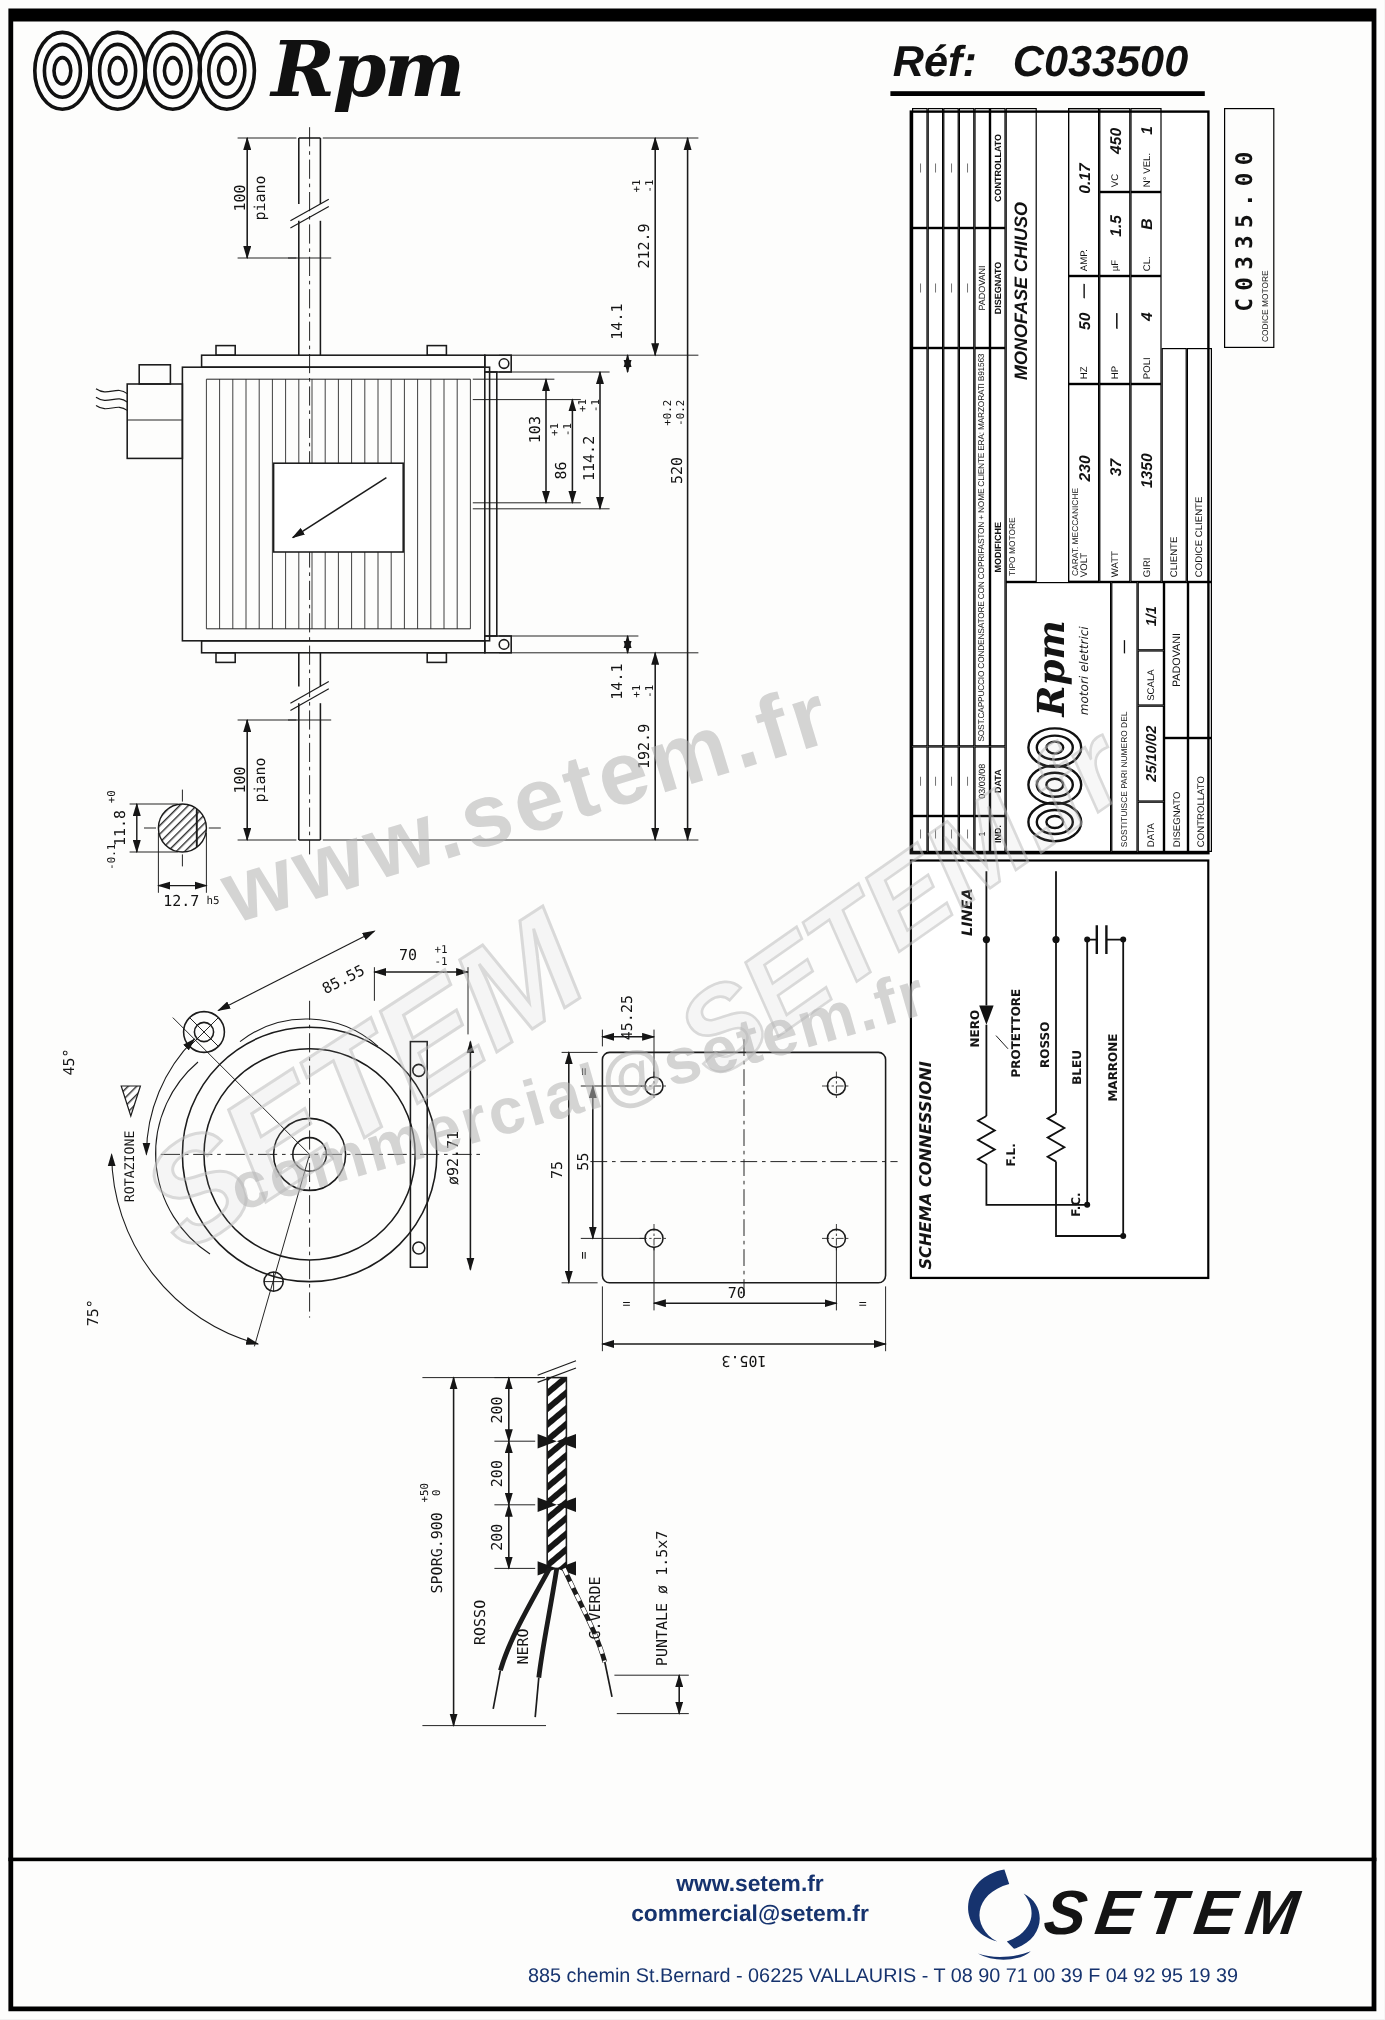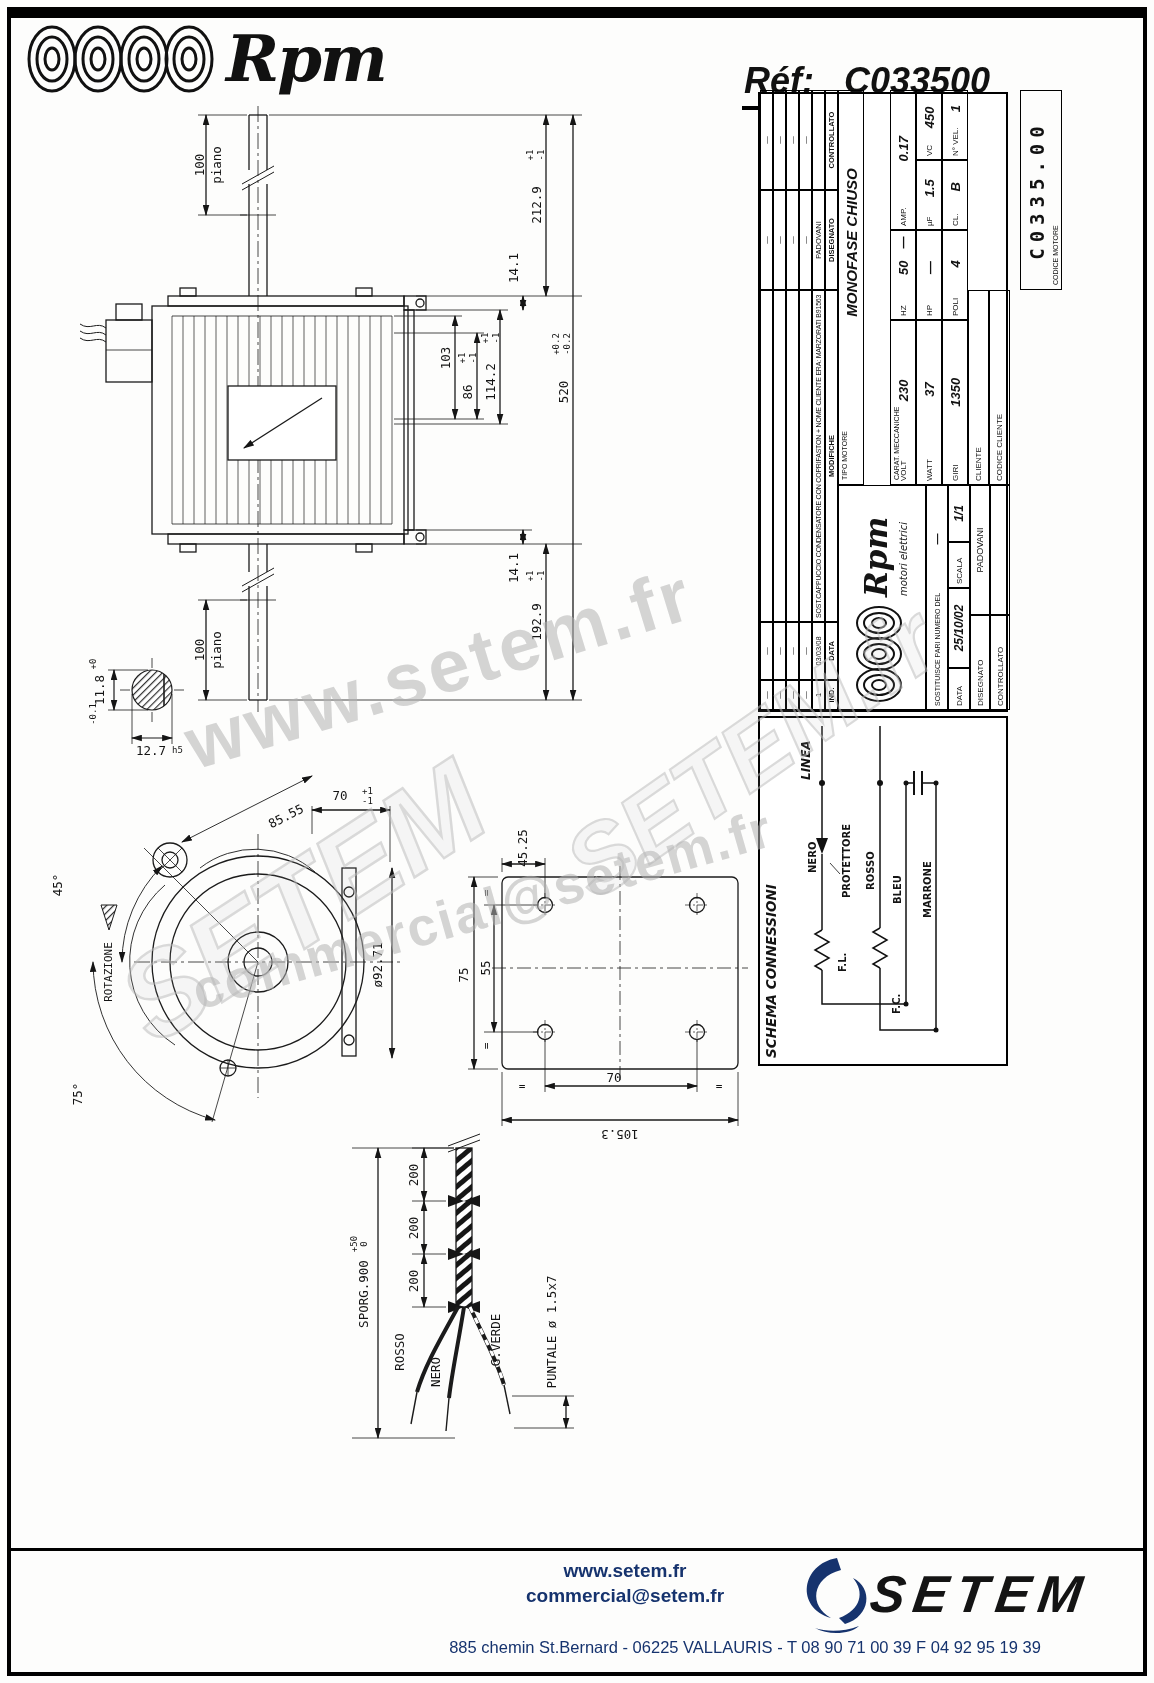--- a/index.html
+++ b/index.html
@@ -5,21 +5,21 @@
   html,body{margin:0;padding:0;background:#e8e8e8;}
   .page{position:relative;width:1154px;height:1683px;background:#fdfdfc;margin:0 auto;overflow:hidden;
         font-family:"Liberation Sans",sans-serif;color:#111;}
   .frame{position:absolute;left:7px;top:7px;right:7px;bottom:7px;border:4px solid #000;border-top-width:11px;pointer-events:none;}
   .footer-sep{position:absolute;left:7px;right:7px;top:1548px;height:3px;background:#000;}
 
   
   .logo{position:absolute;left:26px;top:18px;display:flex;align-items:center;gap:10px;}
   .logo-text{font-family:"DejaVu Serif",serif;font-style:italic;font-weight:bold;font-size:64px;line-height: 1;letter-spacing:-2px;}
   .ref{position:absolute;left:742px;top:30px;display:flex;gap:30px;align-items:baseline;
-       font-style:italic;font-weight:bold;font-size:36px;border-bottom:4px solid #000;padding:0 14px 4px 2px;margin-top:30px;}
+       font-style:italic;font-weight:bold;font-size:36px;border-bottom:4px solid #000;padding:0 14px 4px 2px;}
 
   
   svg text{font-family:"DejaVu Sans Mono",monospace;fill:#141414;stroke:none;}
   .d12{font-size:12.5px;} .d9{font-size:9px;} .d11{font-size:11px;}
   .sch{font-family:"DejaVu Sans",sans-serif;font-weight:bold;font-size:10px;}
   .sch-title{font-family:"DejaVu Sans",sans-serif;font-weight:bold;font-style:italic;font-size:13.5px;}
   .sch-linea{font-family:"DejaVu Sans",sans-serif;font-weight:bold;font-style:italic;font-size:12px;}
 
   .drawing{position:absolute;left:0;top:0;}
 
@@ -52,21 +52,21 @@
            color:rgba(175,175,175,0.18);-webkit-text-stroke:2.2px #bdbdbd;}
   .wm-solid2{left:185px;top:962px;font-size:54px;letter-spacing:2px;transform:rotate(-16deg);}
 
   
   .code-box{position:absolute;left:18px;top:1558px;width:414px;height:92px;border:3px solid #000;border-radius:10px;}
   .code-label{position:absolute;left:12px;top:4px;font-size:21px;font-weight:bold;}
   .code-value{position:absolute;left:0;right:0;top:26px;text-align:center;font-size:46px;font-weight:bold;letter-spacing:2px;}
   .f-center{position:absolute;left:455px;top:1560px;width:340px;text-align:center;color:#16336e;}
   .f-web{font-size:19px;font-weight:bold;}
   .f-mail{font-size:19px;font-weight:bold;margin-top:3px;}
-  .f-addr{position:absolute;left:440px;top:1638px;width:610px;text-align:center;font-size:16.5px;color:#16336e;}
+  .f-addr{position:absolute;left:440px;top:1638px;width:610px;font-size:16.5px;color:#16336e;}
   .setem-logo{position:absolute;left:785px;top:1550px;}
 </style>
 </head>
 <body>
 
 <div class="page">
   <div class="frame"></div>
 
   <div class="logo">
     <svg width="190" height="82" viewBox="0 0 190 82">

